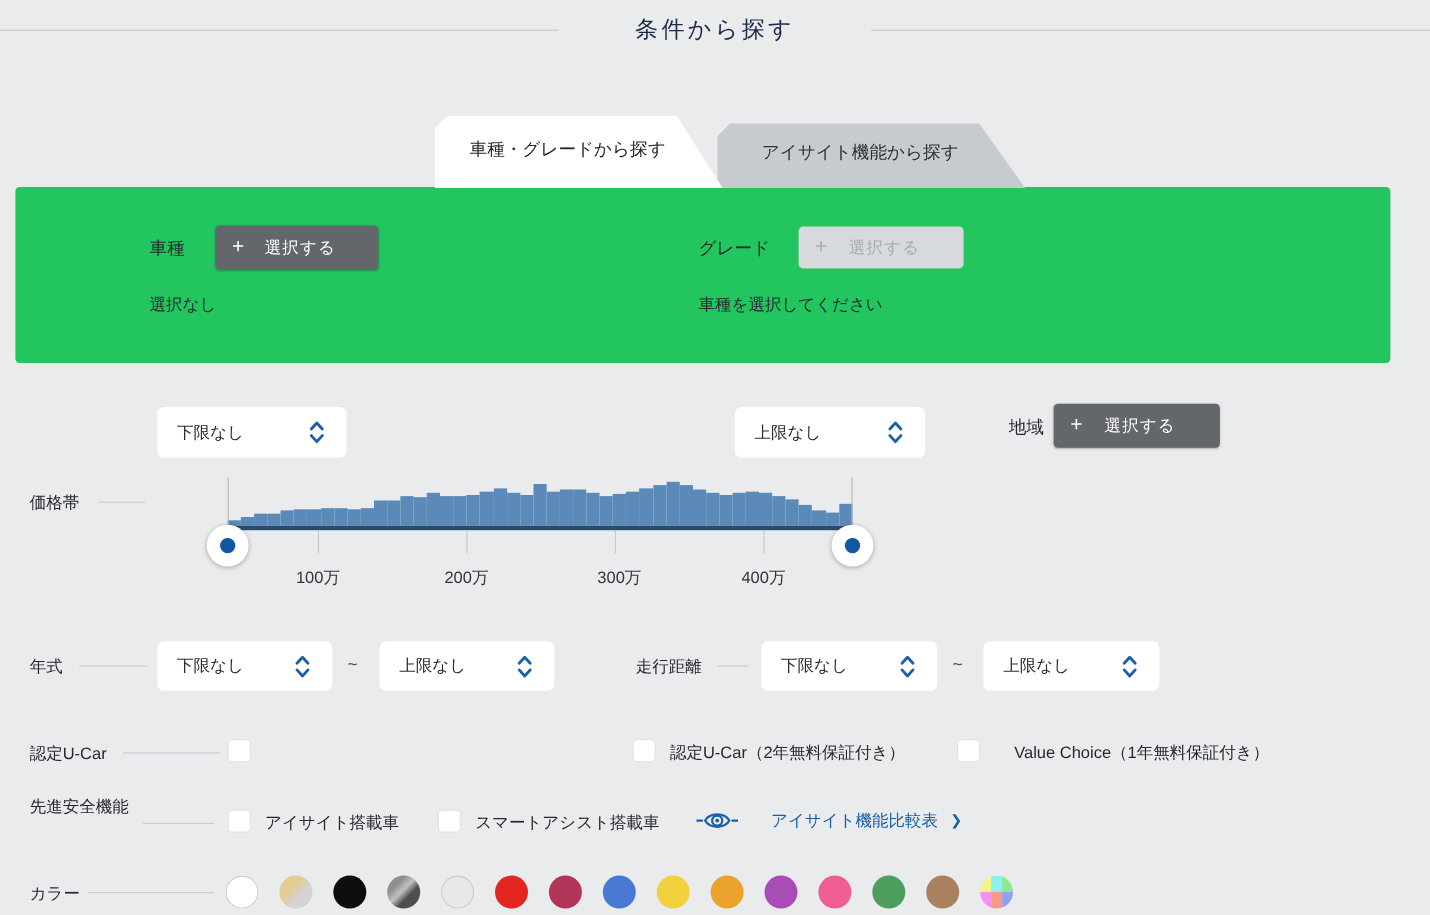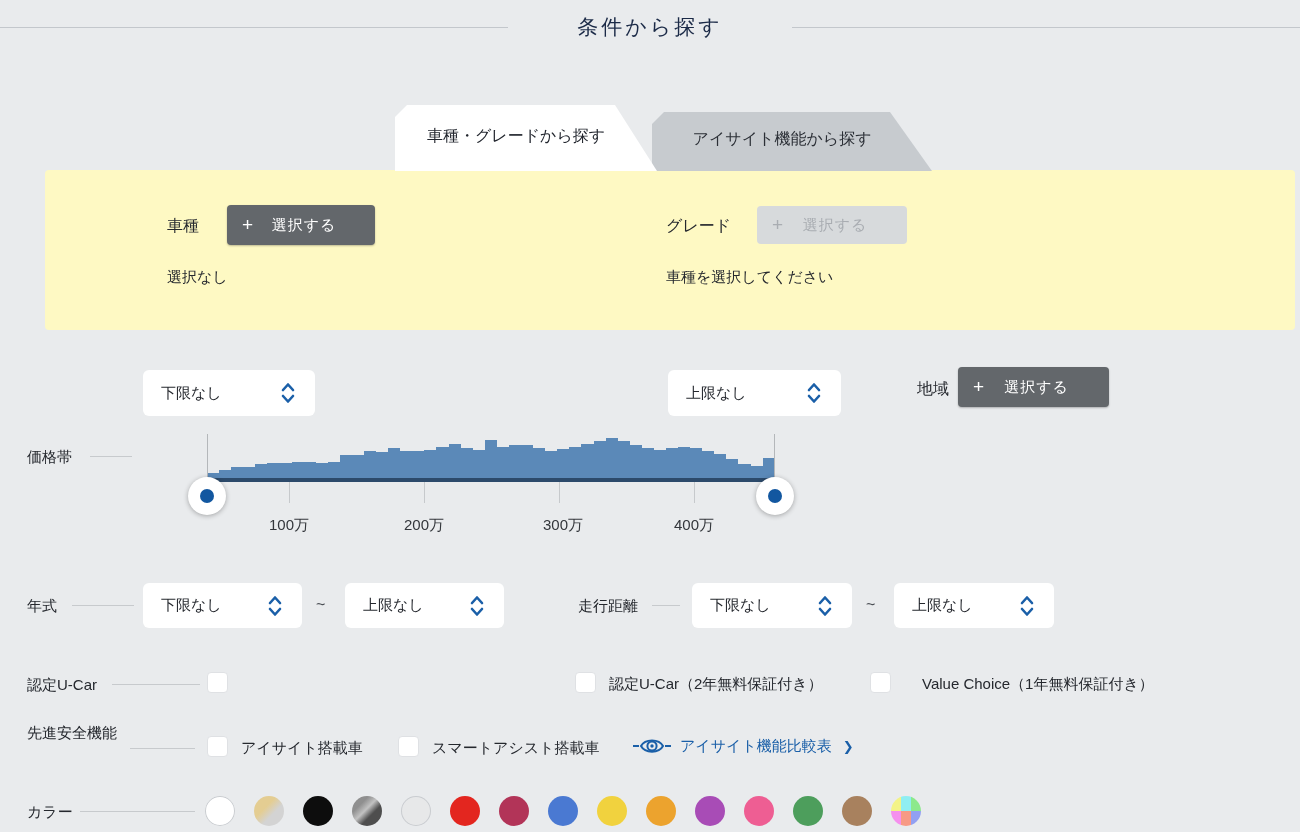--- a/index.html
+++ b/index.html
@@ -24,21 +24,21 @@
     clip-path:polygon(0 100%, 0 12px, 12px 0, calc(100% - 42px) 0, 100% 100%);
     padding:0 34px 4px 14px;
   }
   .tab-inactive {
     left:652px; top:112px; width:280px; height:59px; background:#c7cbcf; z-index:2;
     clip-path:polygon(0 100%, 0 12px, 12px 0, calc(100% - 42px) 0, 100% 100%);
     padding:0 34px 4px 14px; color:#2b2f36;
   }
 
   
-  .panel { position:absolute; left:45px; top:170px; width:1250px; height:160px; background:#fef9c3; border-radius:4px; z-index:1; }
+  .panel { position:absolute; left:14px; top:170px; width:1250px; height:160px; background:#22c55e; border-radius:4px; z-index:1; }
   .panel .lbl { position:absolute; font-size:16px; color:#25282e; }
   .fieldbtn {
     position:absolute; display:flex; align-items:center; border:none; border-radius:4px;
     background:#63676b; color:#ffffff; font-size:15px; cursor:pointer;
     box-shadow:0 1px 2px rgba(0,0,0,.25);
     font-family:inherit;
   }
   .fieldbtn .plus { font-size:19px; font-weight:400; padding:0 0 0 15px; }
   .fieldbtn .btxt { flex:1; text-align:center; padding-right:20px; letter-spacing:1px; }
   .fieldbtn.disabled { background:#d7dadc; color:#a9adb2; box-shadow:none; cursor:default; }
@@ -73,21 +73,21 @@
 
   
   .cb {
     position:absolute; width:21px; height:21px; background:#ffffff; border:1px solid #dfe1e4;
     border-radius:4px; cursor:pointer;
   }
   .cblbl { position:absolute; font-size:15px; color:#25282e; }
 
   
   .es-link { position:absolute; left:633px; top:735px; display:flex; align-items:center; gap:9px; cursor:pointer; }
-  .es-link .txt { font-size:15px; color:#1a5fa8; }
+  .es-link .txt { font-size:15px; color:#1a5fa8;margin-left:21px; }
   .es-link .arr { font-size:13px; color:#1a5fa8; font-weight:bold; margin-left:2px; }
 
   
   .swatches { position:absolute; left:205px; top:796px; display:flex; gap:19px; }
   .swatch { width:30px; height:30px; border-radius:50%; cursor:pointer; position:relative; overflow:hidden; }
   .swatch.bordered { box-shadow:inset 0 0 0 1px #c9ccd0; }
   .swatch .cell { position:absolute; width:34%; height:50%; }
 </style>
 </head>
 <body>

